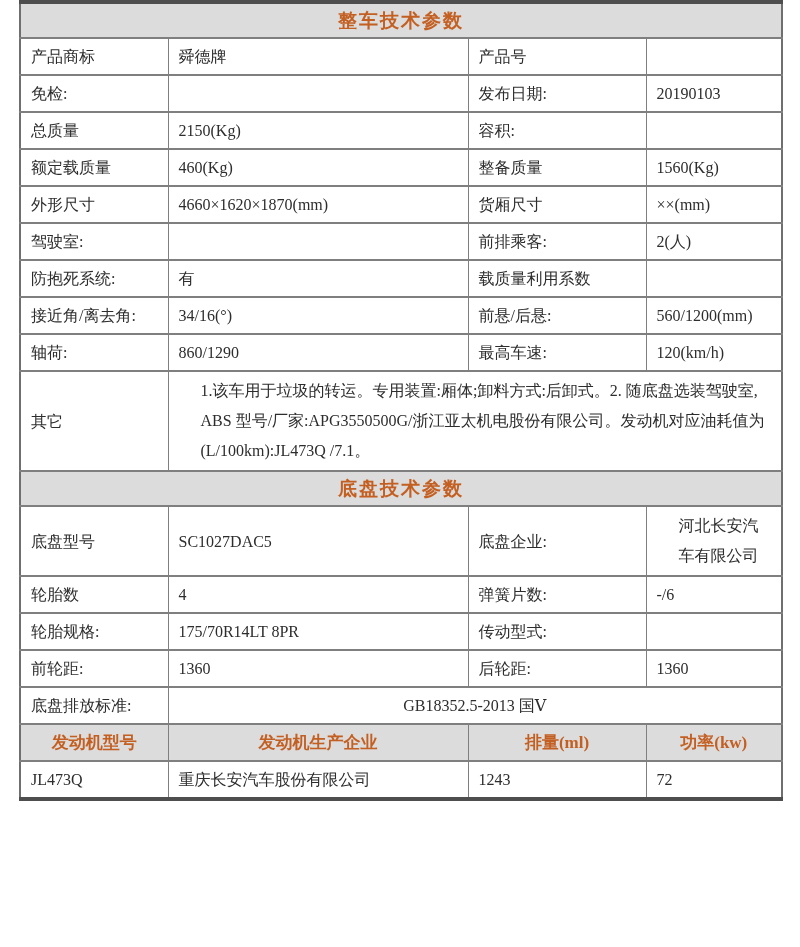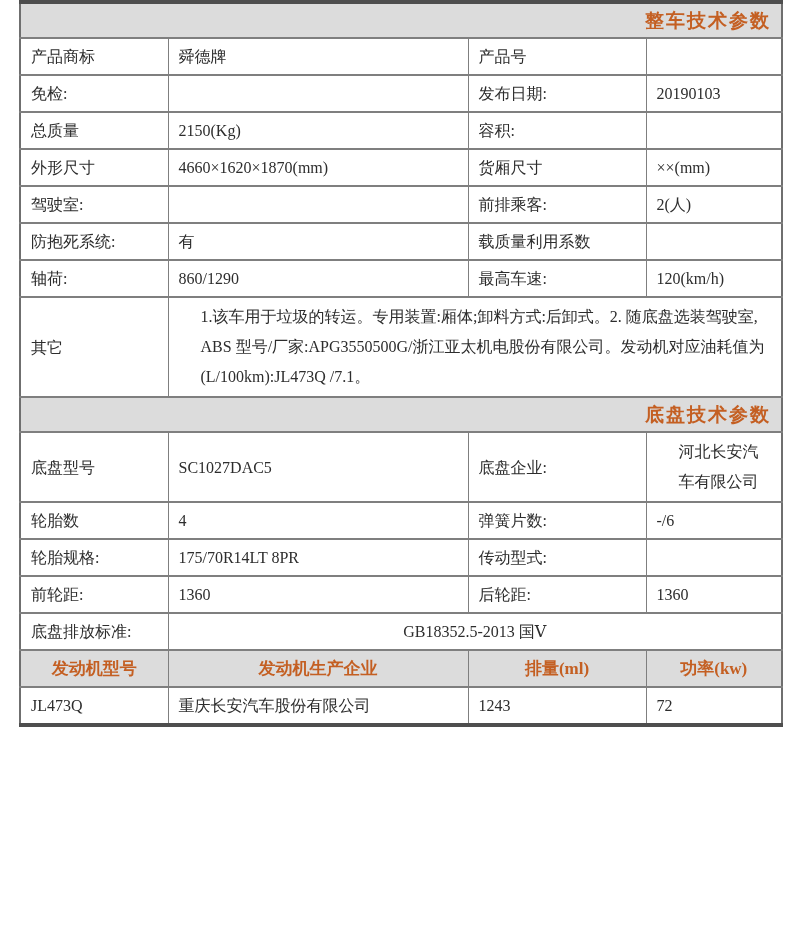--- a/index.html
+++ b/index.html
@@ -29,21 +29,21 @@
     font-size:16px;
     line-height:25px;
     height:27px;
     overflow:hidden;
     white-space:nowrap;
     vertical-align:middle;
     background:#ffffff;
   }
   td.section-header{
     background:#dcdcdc;
-    text-align:right;
+    text-align:center;
     color:#c45f22;
     font-weight:bold;
     font-size:19px;
     height:22px;
     letter-spacing:2px;
     white-space:nowrap;
   }
   td.lbl{}
   td.val{}
   td.wrap{
@@ -90,36 +90,48 @@
       <td class="lbl">发布日期:</td>
       <td class="val">20190103</td>
     </tr>
     <tr>
       <td class="lbl">总质量</td>
       <td class="val">2150(Kg)</td>
       <td class="lbl">容积:</td>
       <td class="val"></td>
     </tr>
     <tr>
+      <td class="lbl">额定载质量</td>
+      <td class="val">460(Kg)</td>
+      <td class="lbl">整备质量</td>
+      <td class="val">1560(Kg)</td>
+    </tr>
+    <tr>
       <td class="lbl">外形尺寸</td>
       <td class="val">4660×1620×1870(mm)</td>
       <td class="lbl">货厢尺寸</td>
       <td class="val">××(mm)</td>
     </tr>
     <tr>
       <td class="lbl">驾驶室:</td>
       <td class="val"></td>
       <td class="lbl">前排乘客:</td>
       <td class="val">2(人)</td>
     </tr>
     <tr>
       <td class="lbl">防抱死系统:</td>
       <td class="val">有</td>
       <td class="lbl">载质量利用系数</td>
       <td class="val"></td>
+    </tr>
+    <tr>
+      <td class="lbl">接近角/离去角:</td>
+      <td class="val">34/16(°)</td>
+      <td class="lbl">前悬/后悬:</td>
+      <td class="val">560/1200(mm)</td>
     </tr>
     <tr>
       <td class="lbl">轴荷:</td>
       <td class="val">860/1290</td>
       <td class="lbl">最高车速:</td>
       <td class="val">120(km/h)</td>
     </tr>
 
     <tr>
       <td class="lbl">其它</td>

